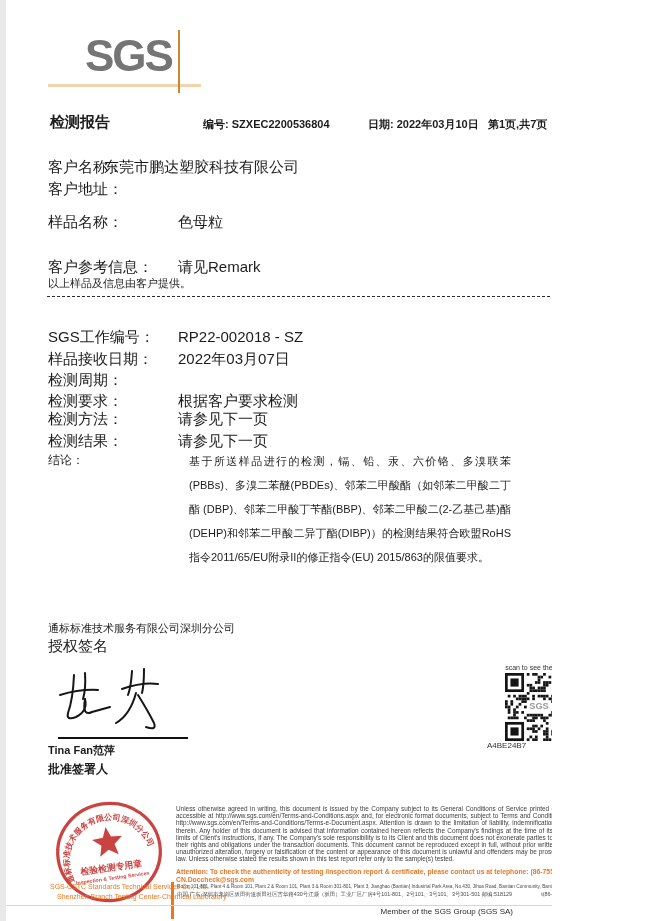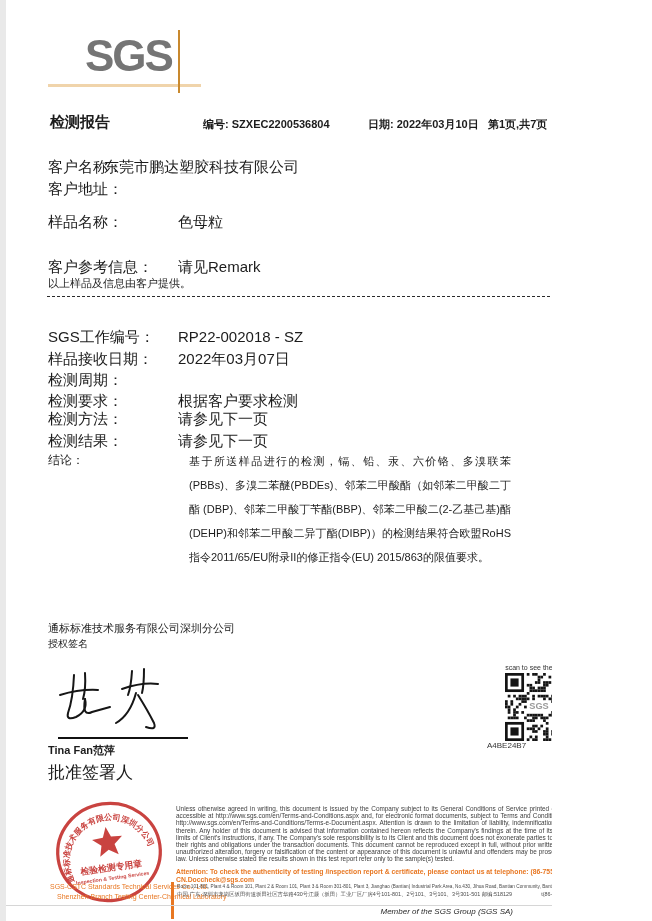--- a/index.html
+++ b/index.html
@@ -17,42 +17,42 @@
   .row{position:absolute;left:48px;right:8px;height:18px;font-size:15px;white-space:nowrap;}
   .row .lbl{position:absolute;left:0;}
   .row .val{position:absolute;left:130px;}
   .row.near .val{left:56px;font-family:Liberation Serif, serif;}
   .note{position:absolute;left:48px;font-size:11px;}
   .dashes{position:absolute;left:47px;width:598px;border-top:1px dashed #2a2a2a;}
   .concl-lbl{position:absolute;left:48px;top:452px;font-size:12px;}
   .concl-val{position:absolute;left:178px;top:449px;width:322px;font-size:11px;line-height:24px;text-align:justify;margin-left:11px;}
   
   .sig-company{position:absolute;left:48px;top:621px;font-size:11px;}
-  .sig-auth{position:absolute;left:48px;top:637px;font-size:10px;}
+  .sig-auth{position:absolute;left:48px;top:637px;font-size:15px;}
   .sig-svg{position:absolute;left:52px;top:665px;width:145px;height:72px;}
   .sig-line{position:absolute;left:58px;top:737px;width:130px;height:2px;background:#111;}
   .sig-name{position:absolute;left:48px;top:743px;font-size:11px;font-weight:600;}
-  .sig-role{position:absolute;left:48px;top:761px;font-size:17px;}
+  .sig-role{position:absolute;left:48px;top:761px;font-size:12px;font-weight:bold;}
   
   .qr-caption{position:absolute;left:487px;top:664px;width:104px;text-align:center;font-size:7px;color:#333;}
   .qr-svg{position:absolute;left:505px;top:673px;width:68px;height:68px;}
   .qr-code{position:absolute;left:487px;top:741px;width:104px;text-align:left;font-size:8px;color:#333;}
   
   .stamp{position:absolute;left:53px;top:799px;width:112px;height:106px;transform:rotate(-8deg);opacity:.92;}
   .co-en1{position:absolute;left:50px;top:883px;font-size:7px;color:#e87722;white-space:nowrap;}
   .co-en2{position:absolute;left:57px;top:893px;font-size:7px;color:#e87722;white-space:nowrap;}
   .disclaimer{position:absolute;left:176px;top:805px;width:469px;font-size:6.4px;line-height:7.2px;color:#3d3d3d;text-align:justify;}
   .attention{position:absolute;left:176px;top:868px;width:469px;font-size:6.8px;line-height:7.6px;font-weight:700;color:#e87722;}
   .addr-en{position:absolute;left:177px;top:884px;width:468px;font-size:4.7px;color:#4a4a4a;display:flex;gap:5px;white-space:nowrap;overflow:hidden;}
   .addr-en .grow{flex:1;overflow:hidden;}
   .addr-cn{position:absolute;left:177px;top:891px;width:468px;font-size:5.4px;color:#4a4a4a;display:flex;gap:8px;white-space:nowrap;overflow:hidden;}
   .addr-cn .grow{flex:1;overflow:hidden;}
   .orange-bar{position:absolute;left:171px;top:882px;width:3px;height:37px;background:#e87722;}
   .footer-hairline{position:absolute;left:6px;top:905px;width:646px;height:1px;background:#d6d6d6;}
-  .member{position:absolute;right:39px;top:907px;font-size:8px;color:#2b2b2b;font-style:italic;}
+  .member{position:absolute;right:39px;top:907px;font-size:8px;color:#2b2b2b;}
 </style>
 </head>
 <body>
 
 <div id="page">
   <div class="left-strip"></div>
 
   <div class="logo-hline"></div>
   <div class="logo-vline"></div>
   <div class="logo-text">SGS</div>

